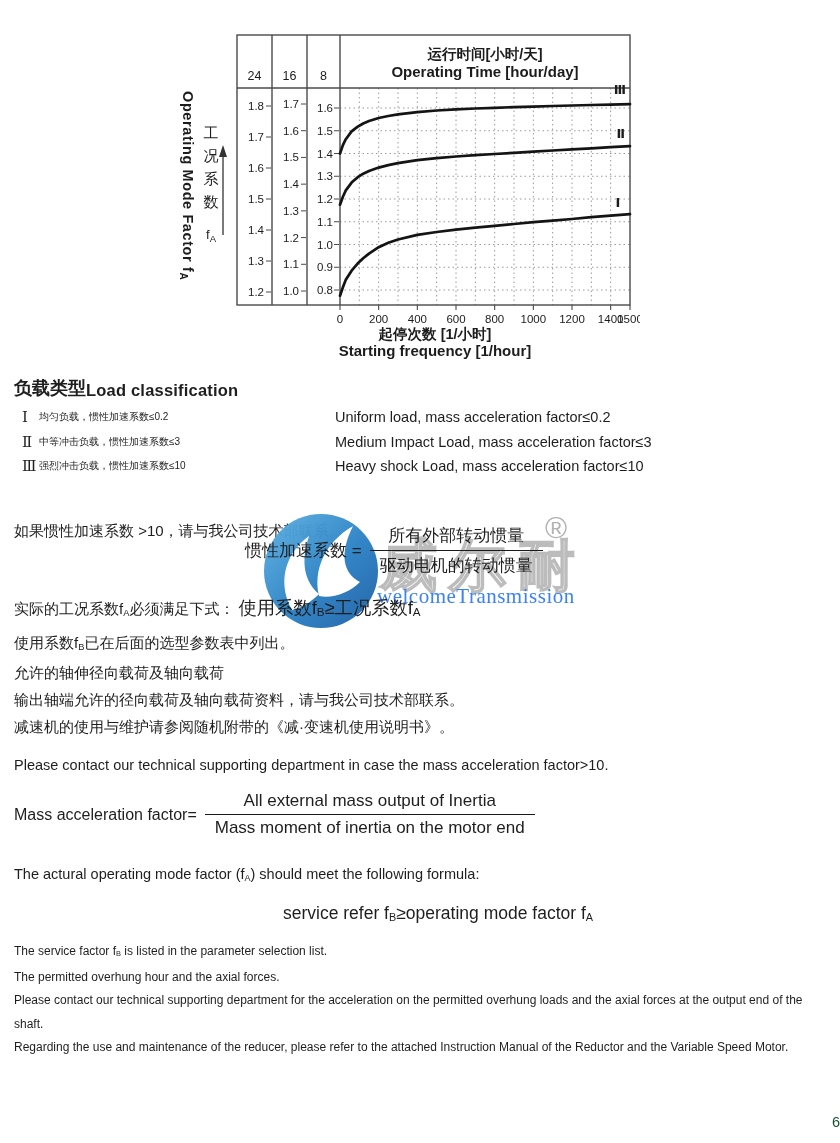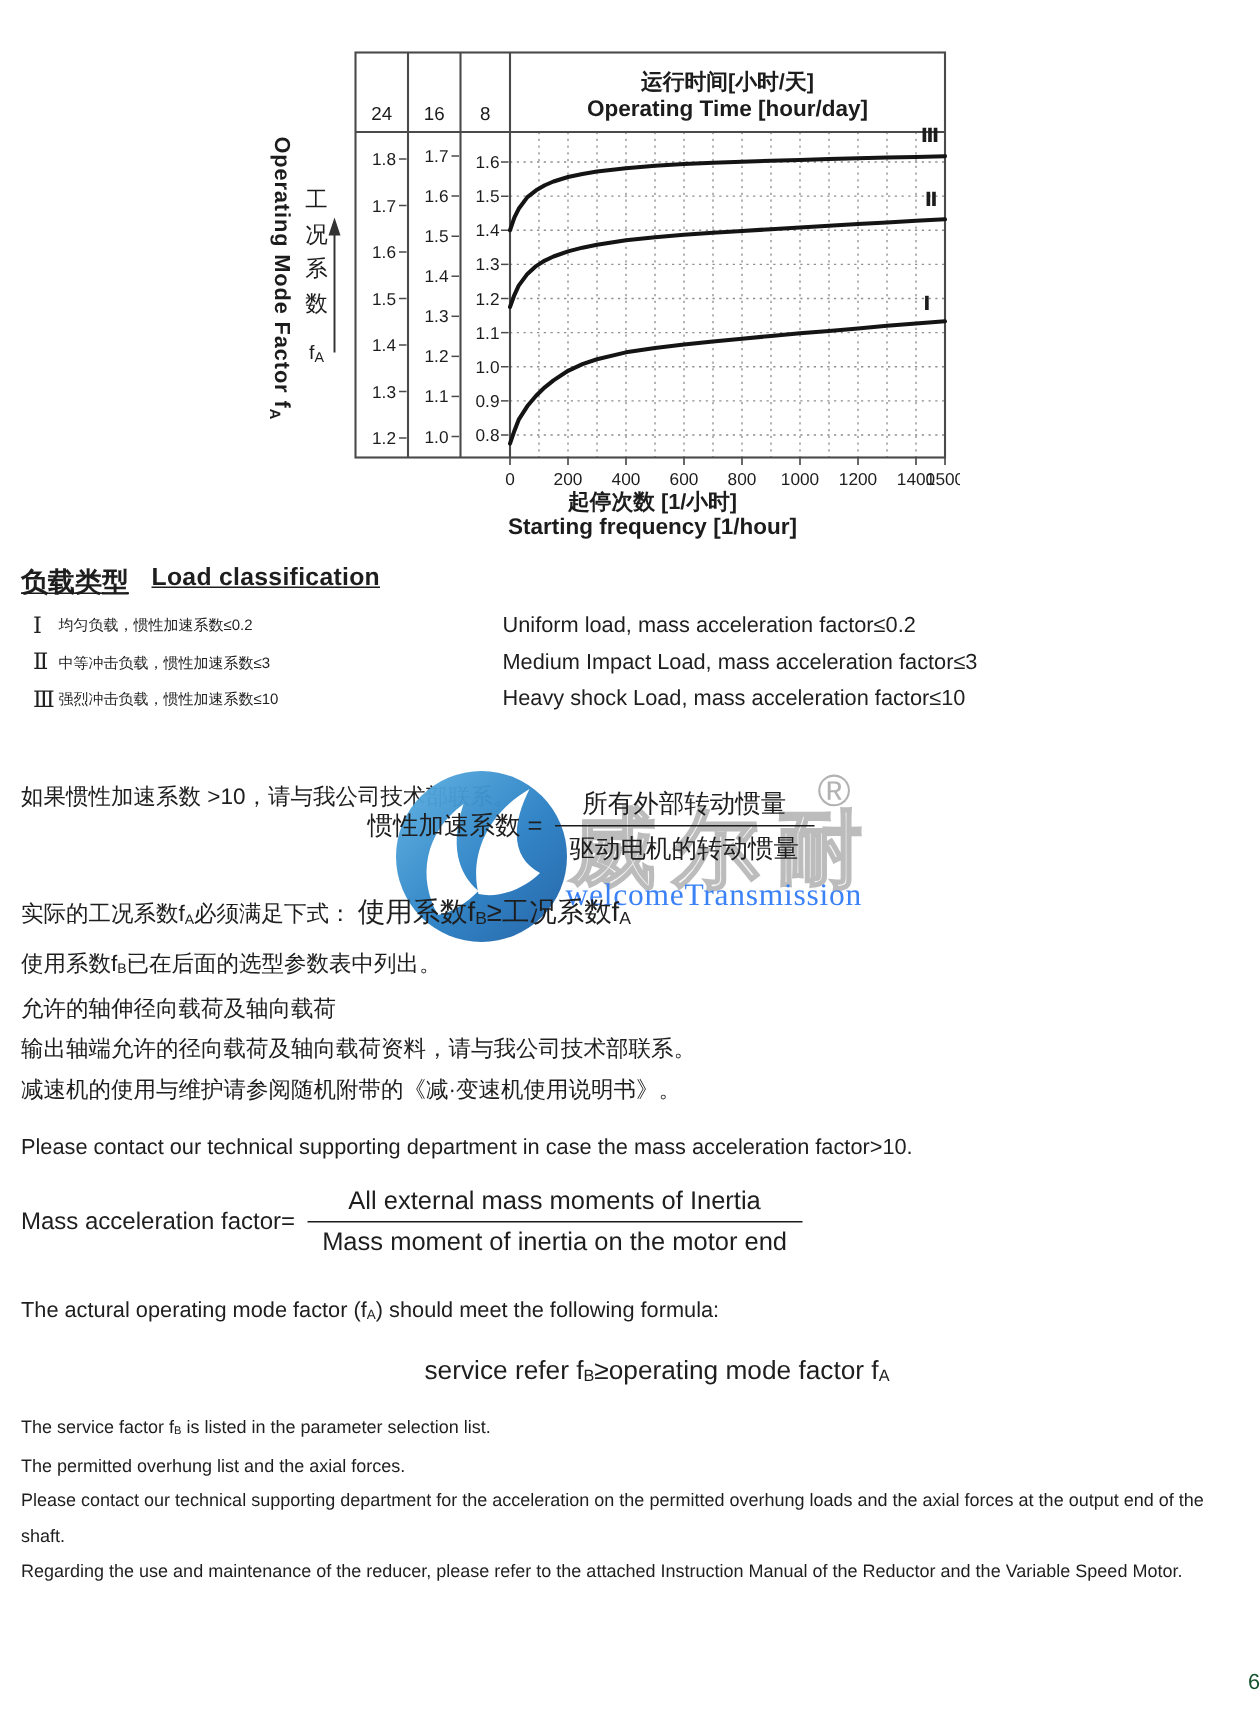--- a/index.html
+++ b/index.html
@@ -6,21 +6,21 @@
   .page{
     position:relative;width:840px;height:1143px;background:#ffffff;
     font-family:"Liberation Sans","DejaVu Sans",sans-serif;color:#1e1e1e;
     overflow:hidden;
   }
   .abs{position:absolute;}
   
   #chart-svg{position:absolute;left:165px;top:33px;width:475px;height:335px;}
   #chart-svg text{font-family:"Liberation Sans","DejaVu Sans",sans-serif;fill:#1c1c1c;}
   
-  .load-title{left:14px;top:376px;display:flex;align-items:flex-start;gap:15px;text-decoration:underline;}
+  .load-title{left:14px;top:376px;display:flex;align-items:flex-end;gap:0;}
   .load-title .zh{font-size:18px;font-weight:bold;}
   .load-title .en{font-size:16.5px;font-weight:bold;letter-spacing:.2px;}
   .load-rows{left:22px;top:405px;width:800px;}
   .load-row{display:flex;height:24.6px;align-items:center;}
   .load-row .numeral{font-family:"Liberation Serif","DejaVu Serif",serif;font-size:15px;width:17px;}
   .load-row .zh{font-size:10px;width:296px;}
   .load-row .en{font-size:14.5px;}
   
   .zh-note{left:14px;top:498px;font-size:15px;margin-top:24px;}
   .zh-par{font-size:15px;}
@@ -250,30 +250,30 @@
       <div class="num">所有外部转动惯量</div>
       <div class="den">驱动电机的转动惯量</div>
     </span>
   </div>
 
   <div class="abs en-note">Please contact our technical supporting department in case the mass acceleration factor&gt;10.</div>
 
   <div class="abs formula-row en-fraction">
     <span class="lbl">Mass acceleration factor=</span>
     <span class="fraction">
-      <div class="num">All external mass moments of Inertia</div>
+      <div class="num">All external mass output of Inertia</div>
       <div class="den">Mass moment of inertia on the motor end</div>
     </span>
   </div>
 
   <div class="abs en-line" style="top:866px;"><span>The actural operating mode factor (f</span><span class="sub">A</span><span>) should meet the following formula:</span></div>
 
   <div class="abs en-service"><span>service refer f</span><span class="sub">B</span><span>≥operating mode factor f</span><span class="sub">A</span></div>
 
   <div class="abs en-list">
     <p><span>The service factor f</span><span class="sub">B</span><span> is listed in the parameter selection list.</span></p>
-    <p><span>The permitted overhung list and the axial forces.</span></p>
+    <p><span>The permitted overhung hour and the axial forces.</span></p>
     <p><span>Please contact our technical supporting department for the acceleration on the permitted overhung loads and the axial forces at the output end of the shaft.</span></p>
     <p><span>Regarding the use and maintenance of the reducer, please refer to the attached Instruction Manual of the Reductor and the Variable Speed Motor.</span></p>
   </div>
 
   <div class="abs page-num">64</div>
 </div>
 
 </body></html>

